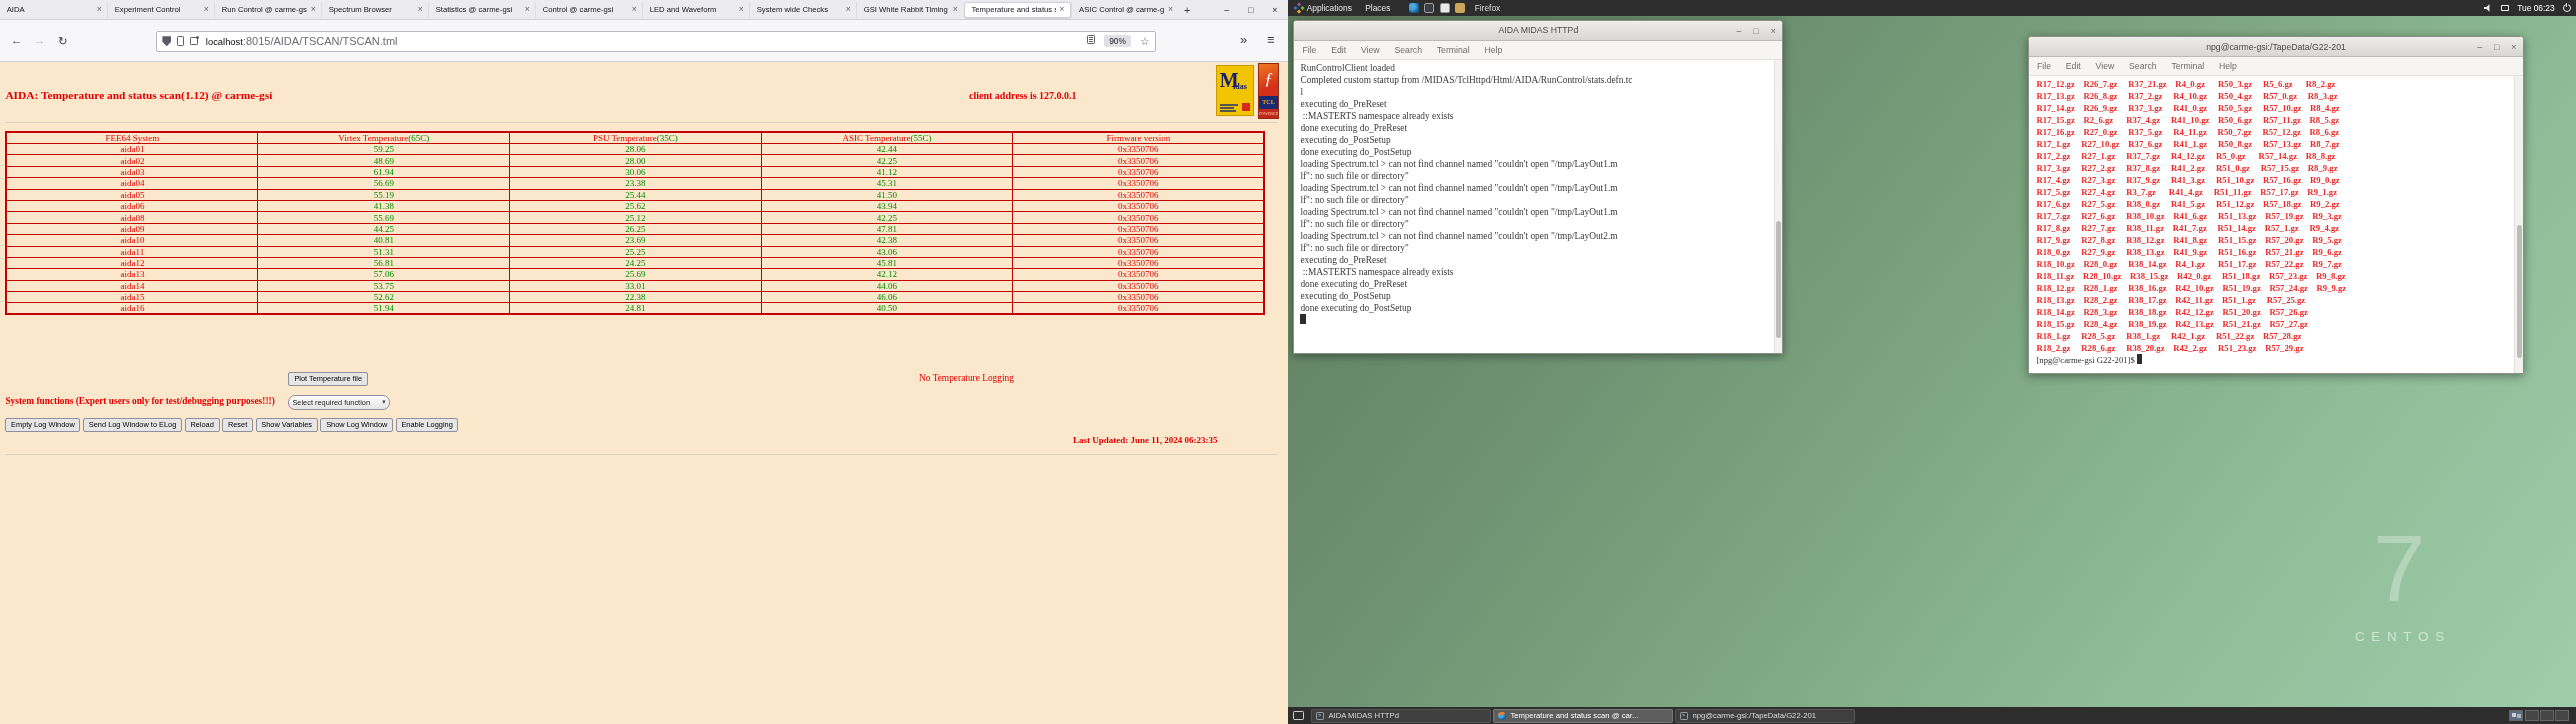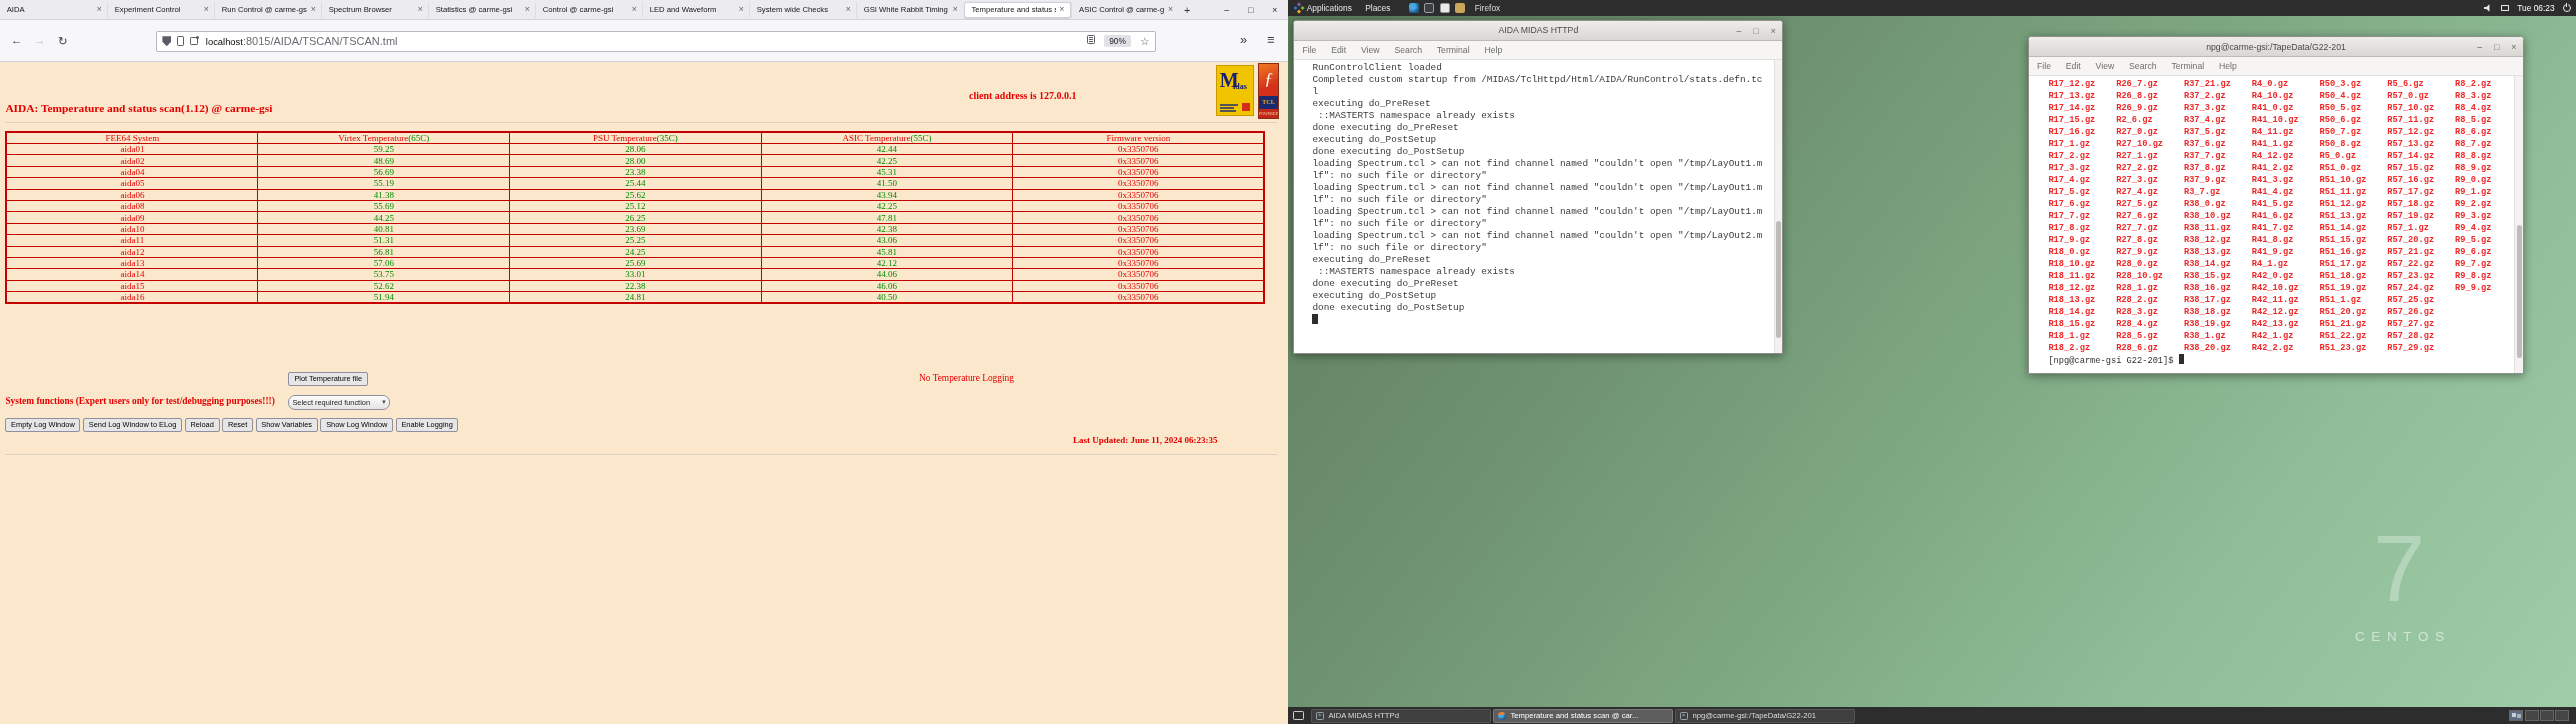--- a/index.html
+++ b/index.html
@@ -39,21 +39,21 @@
   .readerico{width:8px;height:9.4px;border:1px solid #5b5b66;border-radius:1.3px;position:relative;}
   .readerico:after{content:"";position:absolute;left:1.3px;top:1.3px;width:3.4px;height:1px;background:#5b5b66;
     box-shadow:0 2px 0 #5b5b66,0 4px 0 #5b5b66;}
   .zoom-badge{background:#e0e0e6;border-radius:2px;font-size:8.4px;color:#1c1b22;padding:1.3px 4.7px;}
   .star{font-size:10.7px;color:#5b5b66;}
   .nav-right{position:absolute;top:12.7px;font-size:12.7px;color:#3a3a3e;}
 
   
   .page{position:absolute;left:0;top:62px;width:1288px;height:662px;background:#fbe8cc;
     font-family:"Liberation Serif",serif;}
-  .page-title{position:absolute;left:5.4px;top:40px;font-size:11.4px;font-weight:bold;color:#e50000;}
+  .page-title{position:absolute;left:5.4px;top:27px;font-size:11.4px;font-weight:bold;color:#e50000;}
   .client-addr{position:absolute;left:969px;top:28px;font-size:10px;font-weight:bold;color:#e50000;}
   .hr{position:absolute;left:5.4px;width:1272px;height:1.3px;background:#8a8a8a;border-bottom:0.7px solid #dcd3c2;}
   .hr1{top:60px;} .hr2{top:392px;}
 
   .logo-midas{position:absolute;left:1216px;top:3.4px;width:38px;height:51px;background:#f2c400;
     border:0.7px solid #c79a00;position:absolute;overflow:hidden;}
   .logo-midas .m{position:absolute;left:2.7px;top:5.4px;font-family:"Liberation Serif",serif;
     font-size:20px;font-weight:bold;color:#16206e;line-height:17.4px;}
   .logo-midas .idas{position:absolute;left:16px;top:16px;font-size:8px;font-weight:bold;color:#16206e;}
   .logo-midas .bar{position:absolute;left:3.4px;height:1.3px;background:#555;}
@@ -114,22 +114,22 @@
 
   
   .term{position:absolute;background:#fff;border:0.7px solid #8f8f8a;border-radius:3.4px 3.4px 0 0;
     box-shadow:0 2px 9.4px rgba(0,0,0,.40);overflow:hidden;}
   .term-title{height:20px;background:linear-gradient(#efedea,#d9d7d3);border-bottom:0.7px solid #bdbbb6;
     display:flex;align-items:center;justify-content:center;font-size:8.7px;color:#4a4a48;position:relative;}
   .term-ctl{position:absolute;right:6.7px;top:0;height:20px;display:flex;gap:12px;align-items:center;
     color:#636360;font-size:8.7px;}
   .term-menu{height:19px;background:#f6f5f3;border-bottom:0.7px solid #e2e1de;display:flex;
     align-items:center;gap:14.8px;padding-left:8px;font-size:8.7px;color:#6e6e6a;}
-  .term-body{position:absolute;left:16px;right:8.7px;bottom:0;overflow:hidden;background:#fff;
-    font-family:Liberation Mono, monospace;}
+  .term-body{position:absolute;left:4px;right:8.7px;bottom:0;overflow:hidden;background:#fff;
+    font-family:Liberation Serif, serif;}
   .term-scroll{position:absolute;right:0;width:8.7px;background:#f3f2f0;border-left:0.7px solid #e0dfdc;}
   .term-thumb{position:absolute;left:1.3px;width:5.4px;background:#bdbcb8;border-radius:2.7px;}
   #term1 .term-body{top:39px;padding:2px 0 0 2px;}
   #term1 .tline{font-size:9.4px;line-height:12px;color:#3a3a3a;white-space:pre;}
   #term2 .term-body{top:39px;padding:2px 0 0 3.4px;}
   #term2 .trow{font-size:8.7px;line-height:12px;color:#ef2929;font-weight:bold;white-space:pre;}
   .prompt-line{font-size:8.7px;line-height:12px;color:#303030;white-space:pre;}
   .cursor{display:inline-block;width:5.4px;height:10px;background:#2e2e2e;vertical-align:-1.3px;}
 
   
@@ -269,20 +269,27 @@
             <td class="cell-val">59.25</td>
             <td class="cell-val">28.06</td>
             <td class="cell-val">42.44</td>
             <td class="cell-fw">0x3350706</td>
           </tr>
           <tr>
             <td class="cell-sys">aida02</td>
             <td class="cell-val">48.69</td>
             <td class="cell-val">28.00</td>
             <td class="cell-val">42.25</td>
+            <td class="cell-fw">0x3350706</td>
+          </tr>
+          <tr>
+            <td class="cell-sys">aida03</td>
+            <td class="cell-val">61.94</td>
+            <td class="cell-val">30.06</td>
+            <td class="cell-val">41.12</td>
             <td class="cell-fw">0x3350706</td>
           </tr>
           <tr>
             <td class="cell-sys">aida04</td>
             <td class="cell-val">56.69</td>
             <td class="cell-val">23.38</td>
             <td class="cell-val">45.31</td>
             <td class="cell-fw">0x3350706</td>
           </tr>
           <tr>

